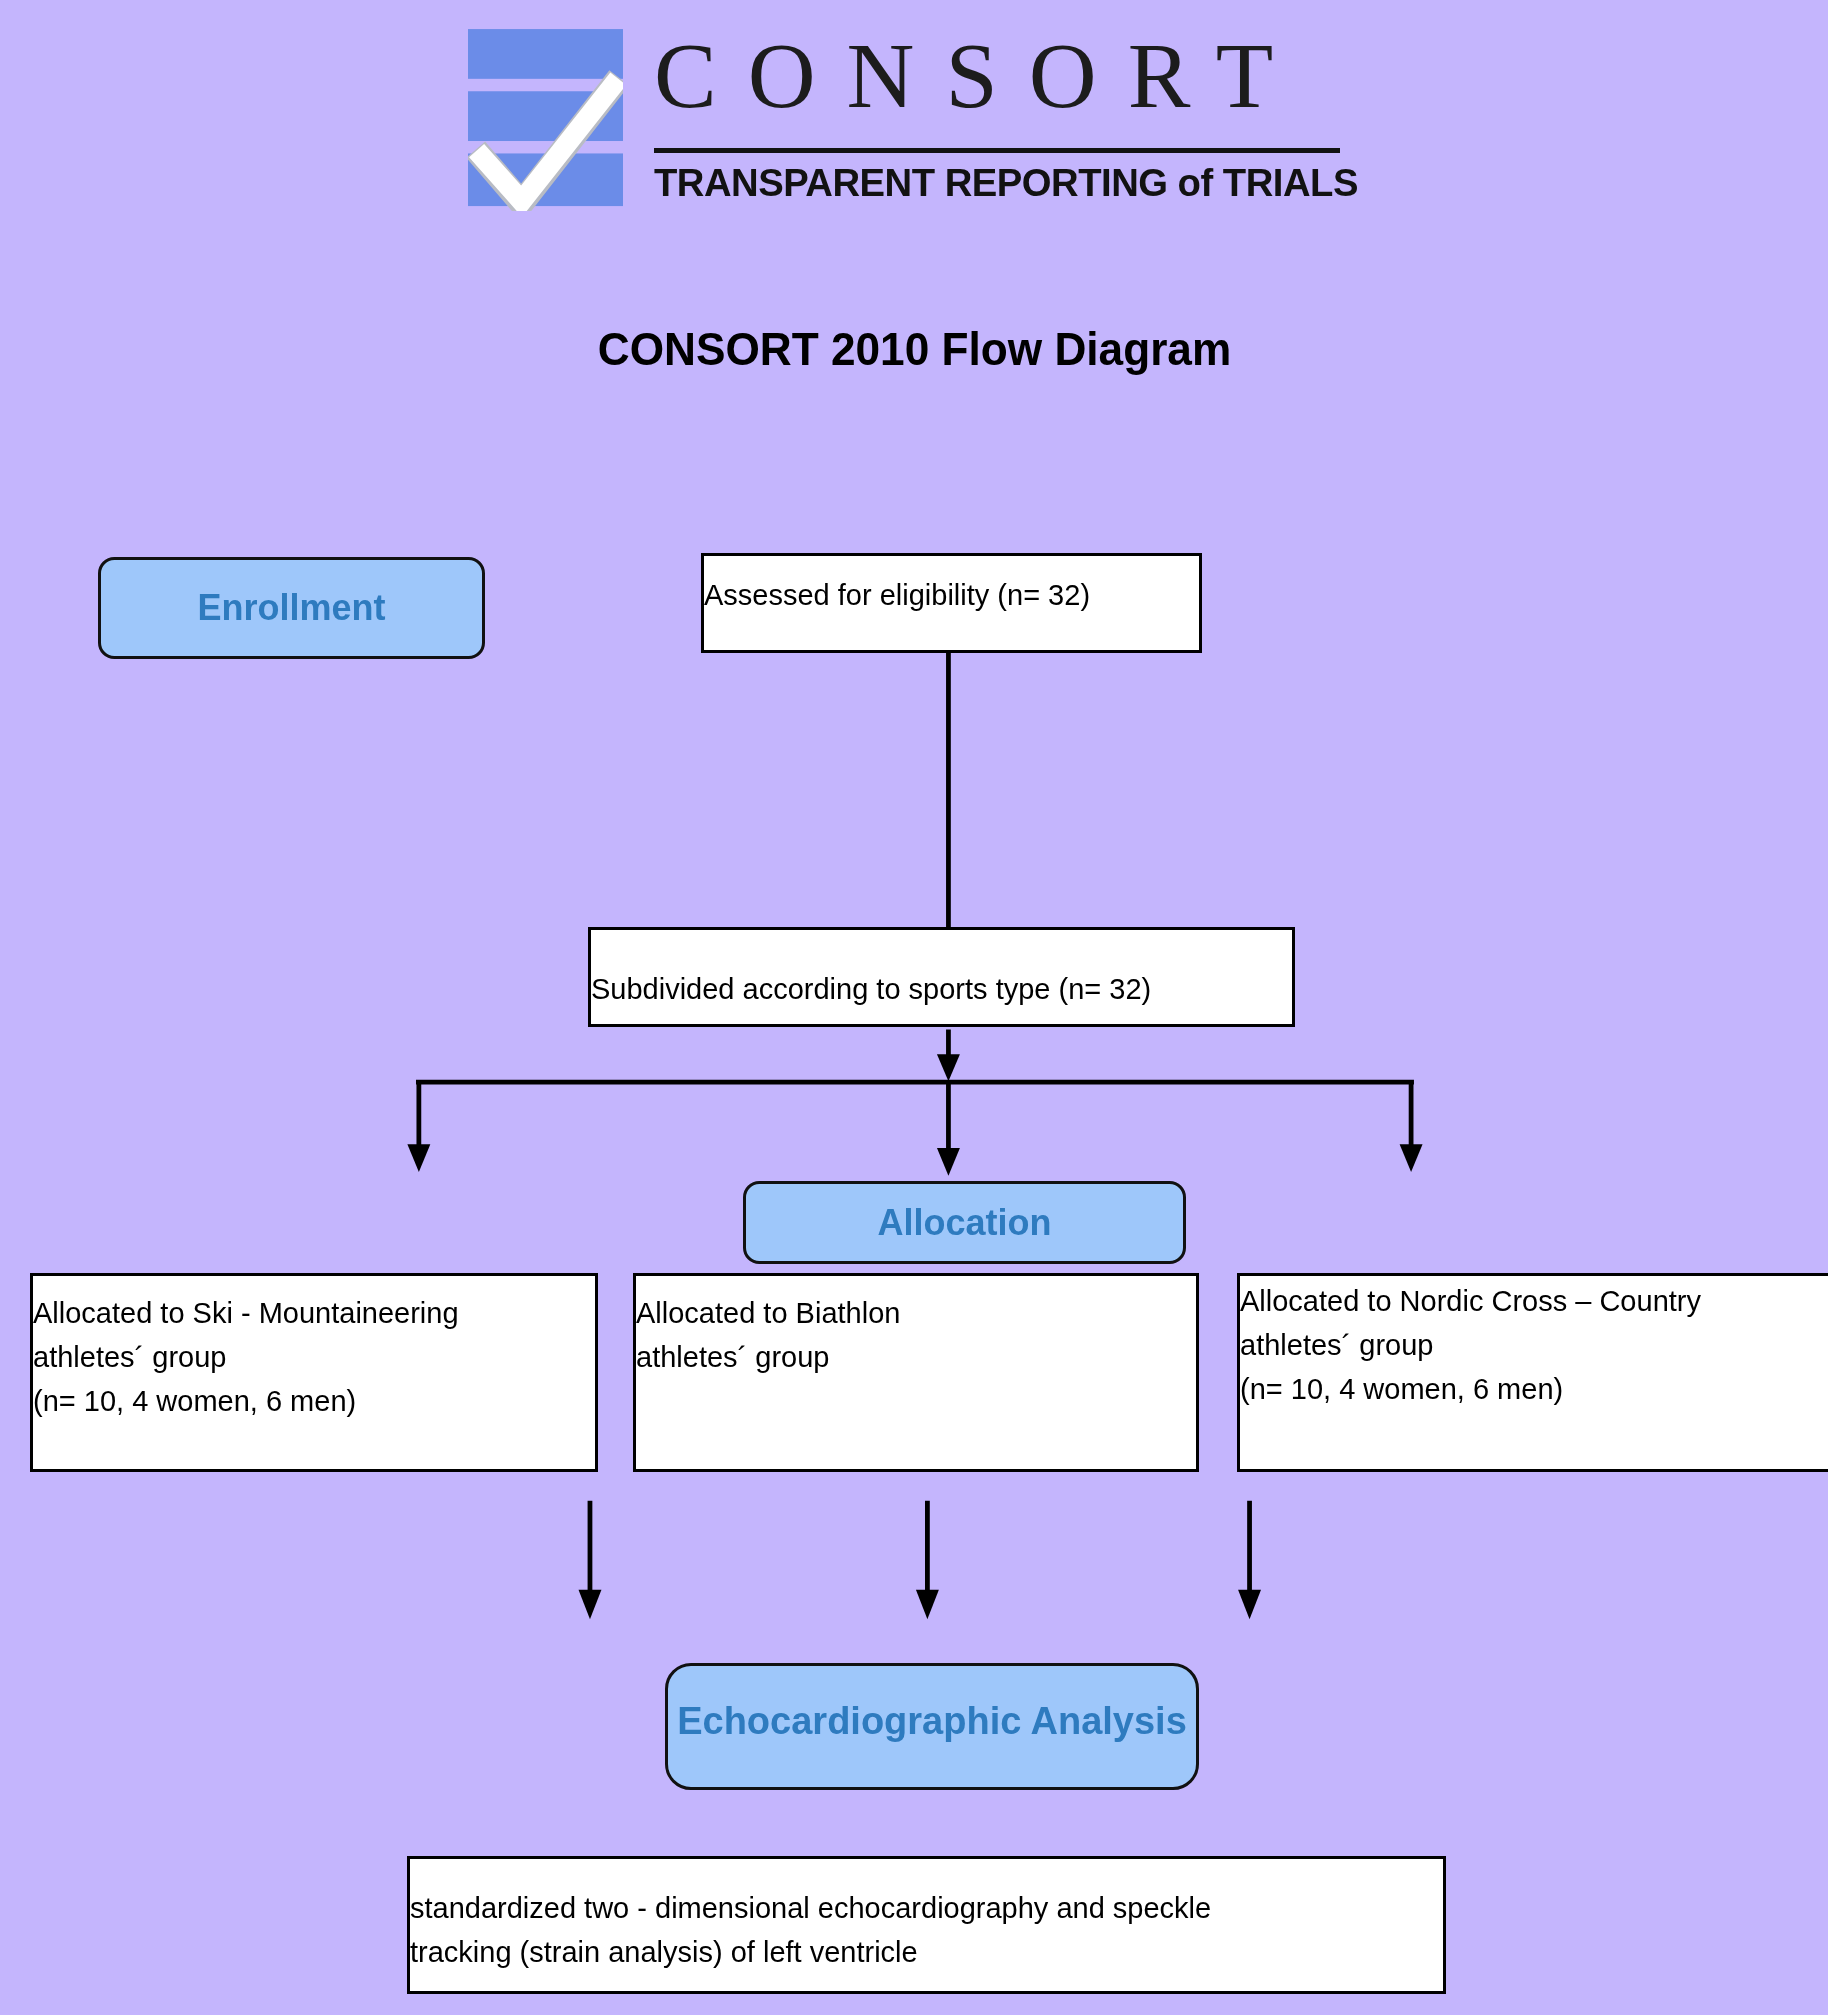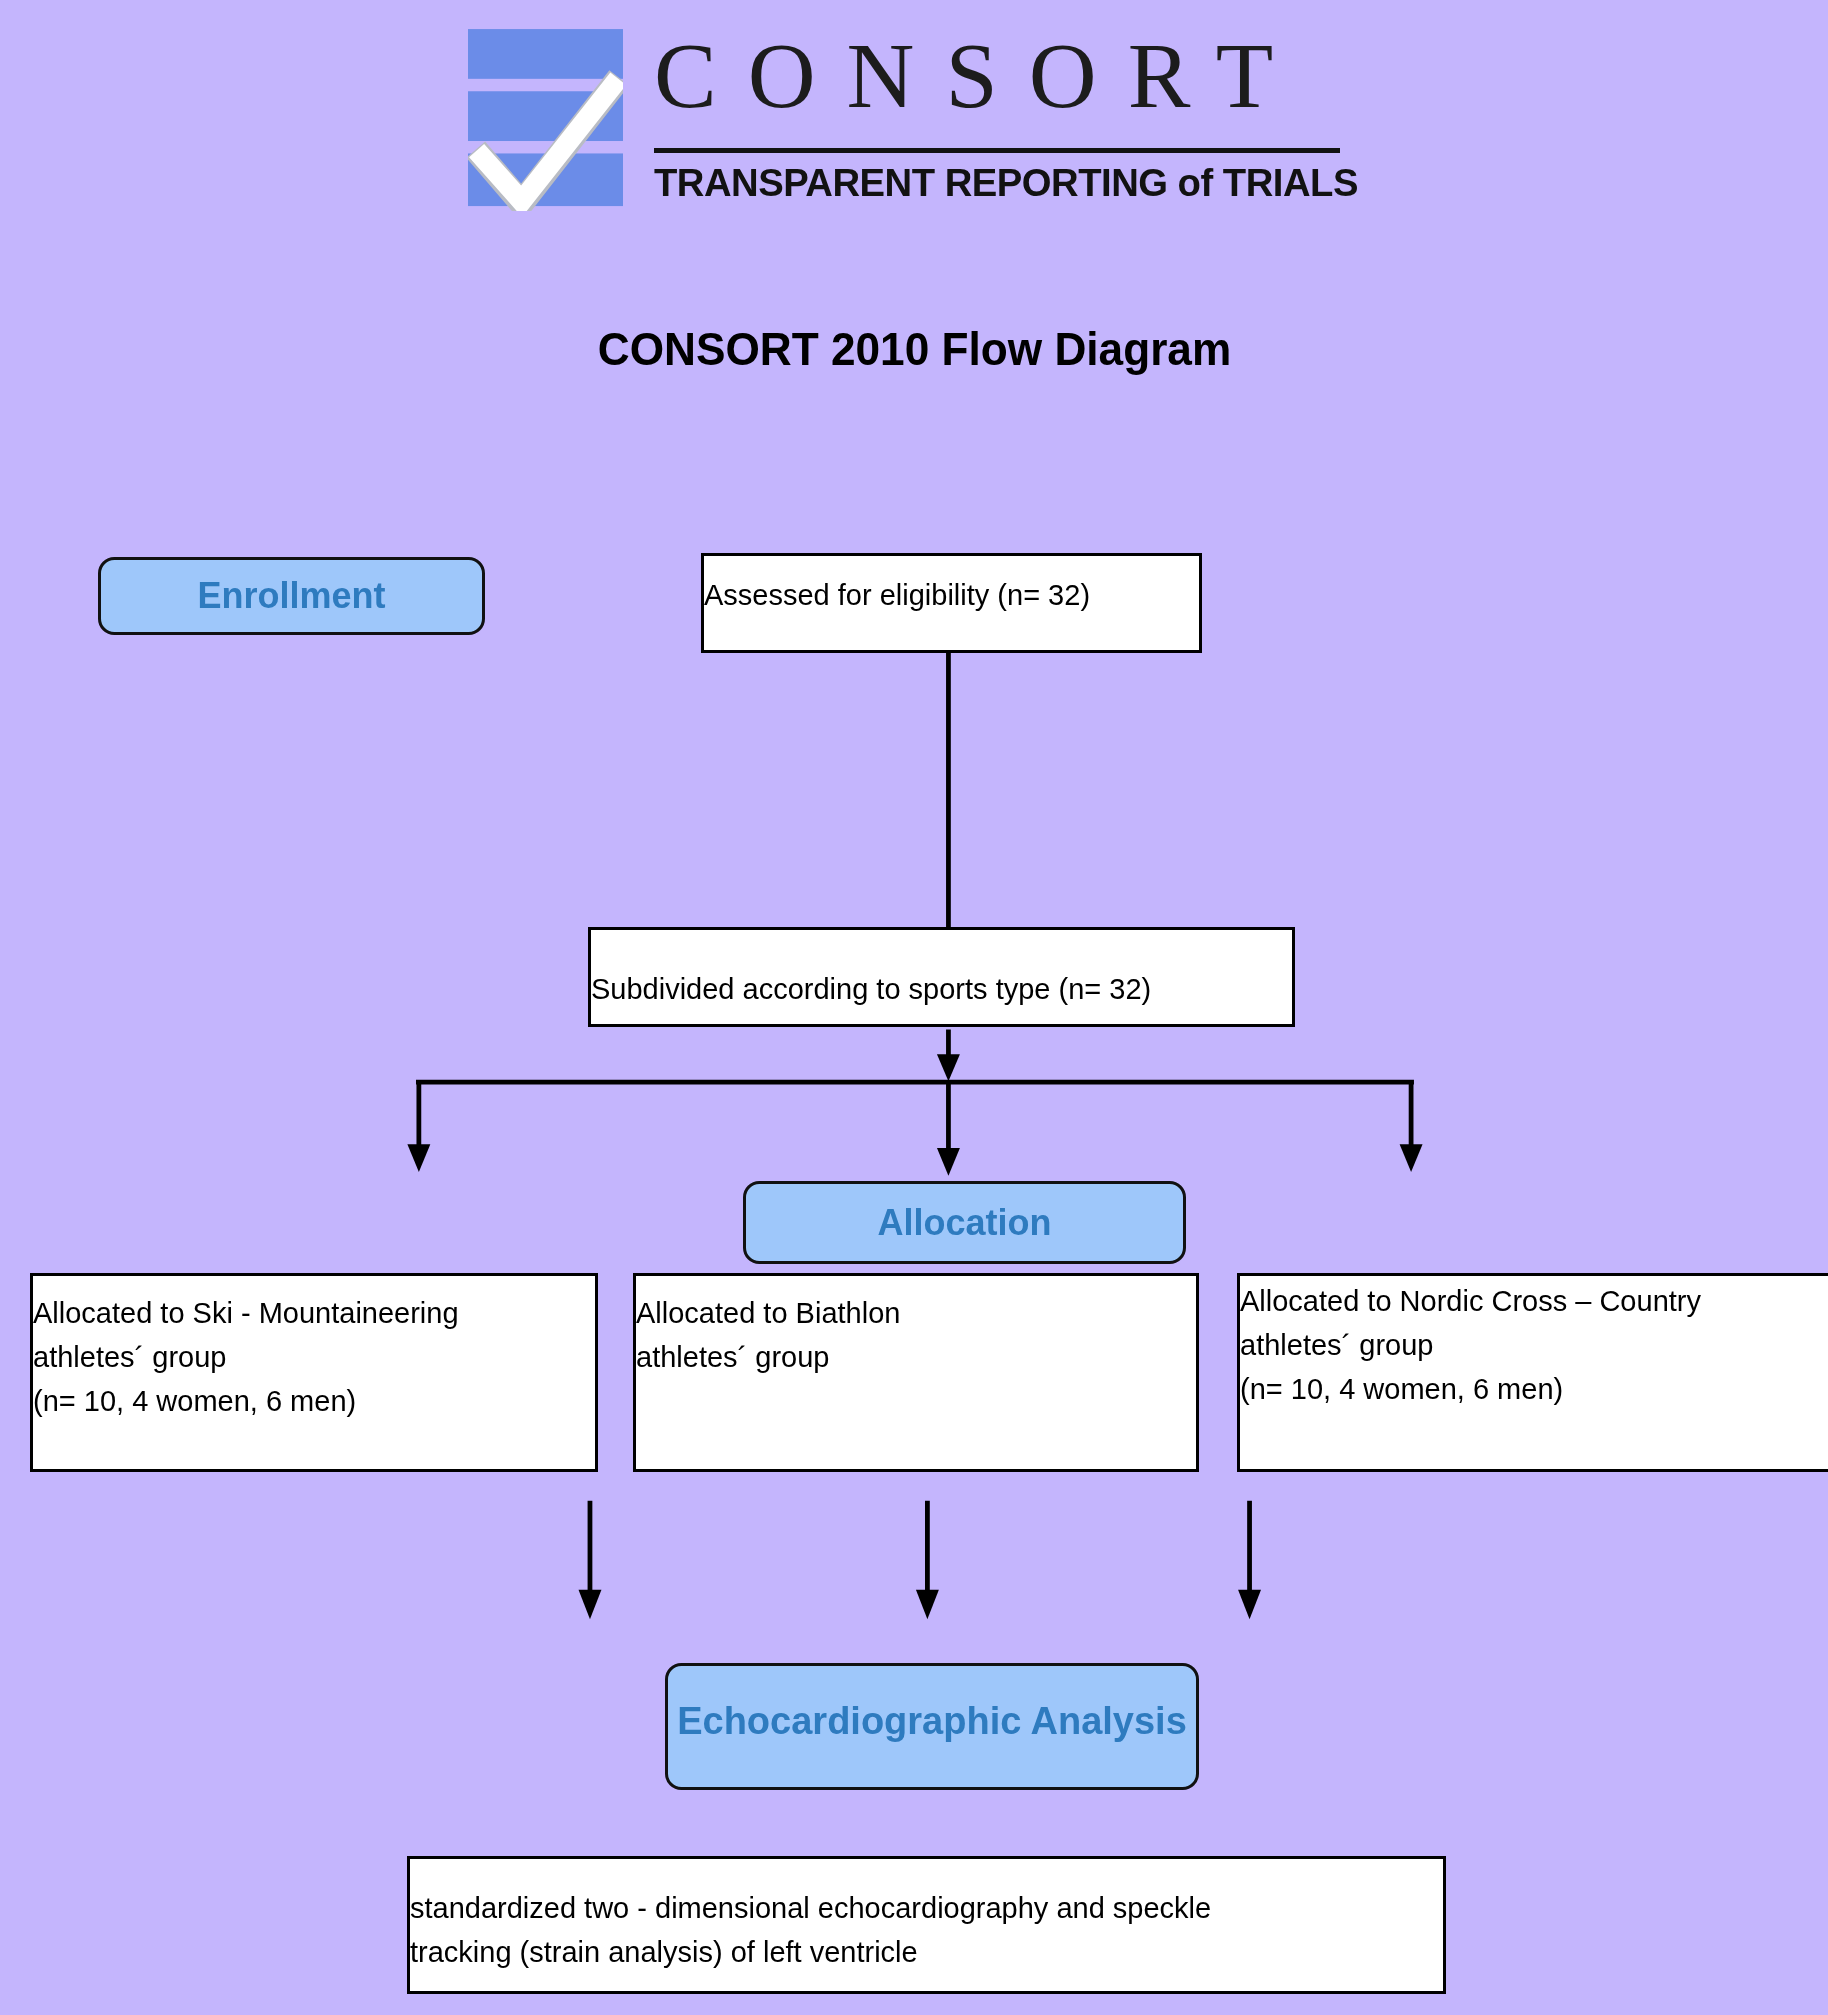--- a/index.html
+++ b/index.html
@@ -37,23 +37,23 @@
     border:3.8px solid #000;background:#fff;
     text-align:left;color:#000;
     font-size:29px;line-height:44px;
   }
   .lbox{
     position:absolute;box-sizing:border-box;
     border:3.8px solid #111;border-radius:16.3px;
     display:flex;align-items:center;justify-content:center;
     font-weight:700;white-space:nowrap;
   }
-  .b-enrollment{left:98px;top:557px;width:387px;height:78px;font-size:36px;}
+  .b-enrollment{left:98px;top:557px;width:387px;height:102px;font-size:36px;}
   .b-allocation{left:743px;top:1181px;width:443px;height:83px;font-size:36px;}
-  .b-echo{left:665px;top:1663px;width:534px;height:127px;font-size:38px;padding-bottom:9.6px;}
+  .b-echo{left:665px;top:1663px;width:534px;height:127px;font-size:38px;padding-bottom:9.6px;border-radius:26px;}
   .b-assessed{left:701px;top:553px;width:501px;height:100px;padding-top:17px;}
   .b-subdivided{left:588px;top:927px;width:707px;height:100px;padding-top:37px;}
   .b-alloc1{left:30px;top:1273px;width:568px;height:199px;padding-top:15.3px;}
   .b-alloc2{left:633px;top:1273px;width:566px;height:199px;padding-top:15.3px;}
   .b-alloc3{left:1237px;top:1273px;width:646px;height:199px;padding-top:3px;}
   .b-bottom{left:407px;top:1856px;width:1039px;height:138px;padding-top:27px;}
   .connectors{position:absolute;left:0;top:0;pointer-events:none;}
 </style>
 </head>
 <body>

